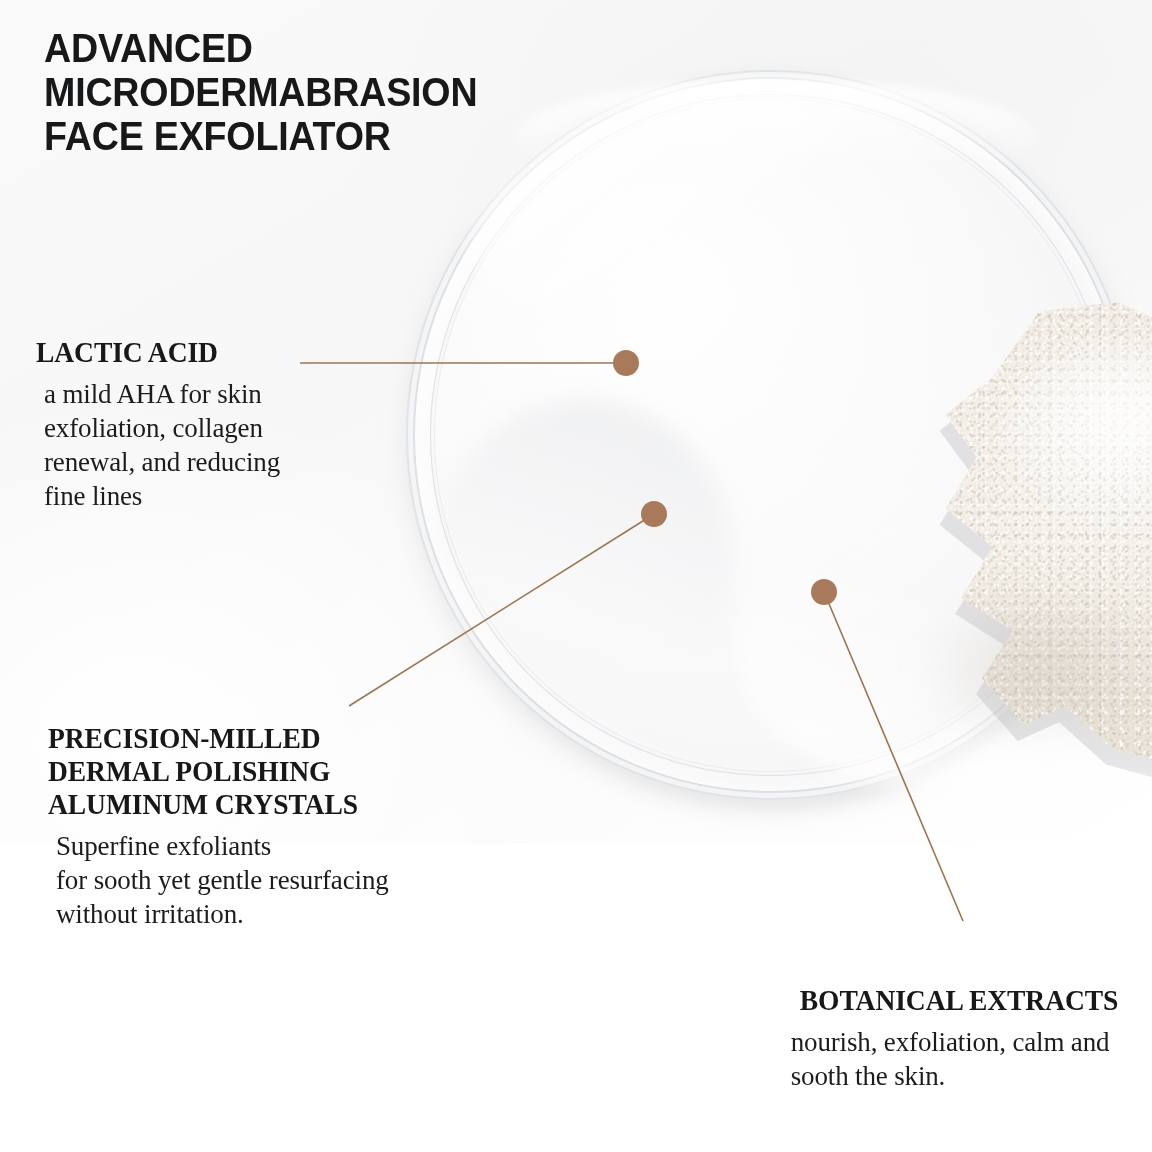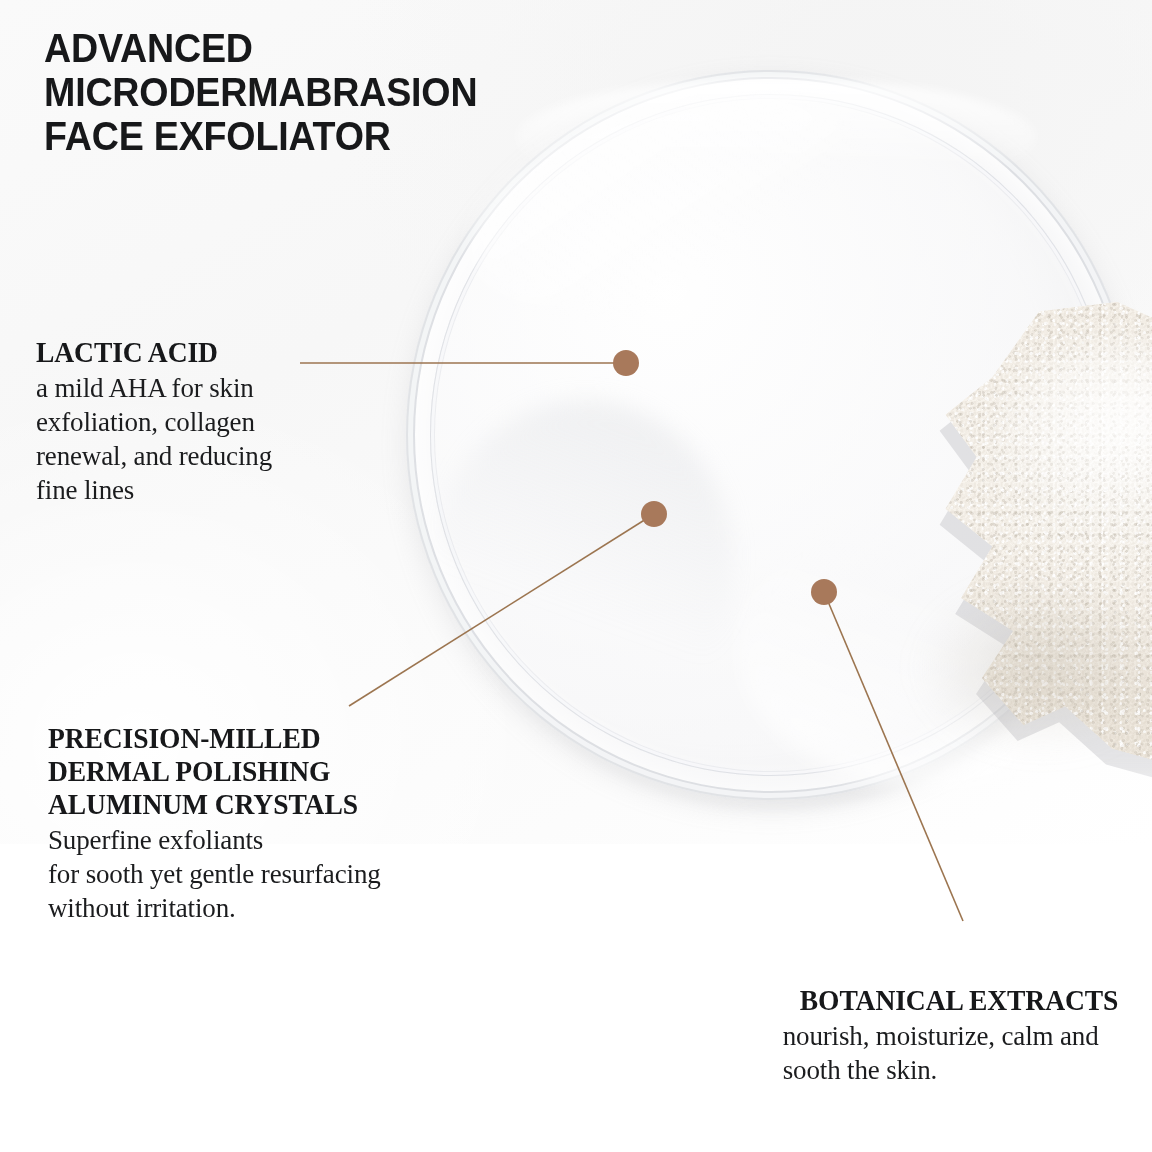--- a/index.html
+++ b/index.html
@@ -142,21 +142,21 @@
     margin:0 0 2px 0;
     font-weight:700;
     font-size:29px;line-height:33px;
     letter-spacing:-0.1px;
     color:#17181a;
     text-transform:uppercase;
     font-stretch:condensed;
     transform:scaleX(.95);
   }
   .callout p{
-    margin:0;
+    margin:8px;
     font-weight:400;
     font-size:27px;line-height:34px;
     color:#1b1c1e;
     letter-spacing:-0.15px;
   }
   .callout p span{display:block;white-space:nowrap;}
   .callout h3 span{display:block;white-space:nowrap;}
 
   #c1{left:36px;top:336px;}
   #c1 h3{transform-origin:left top;}
@@ -231,18 +231,18 @@
     <p>
       <span>Superfine exfoliants</span>
       <span>for sooth yet gentle resurfacing</span>
       <span>without irritation.</span>
     </p>
   </div>
 
   <div class="callout" id="c3">
     <h3>BOTANICAL EXTRACTS</h3>
     <p>
-      <span>nourish, moisturize, calm and</span>
+      <span>nourish, exfoliation, calm and</span>
       <span>sooth the skin.</span>
     </p>
   </div>
 
 </div>
 
 </body></html>

